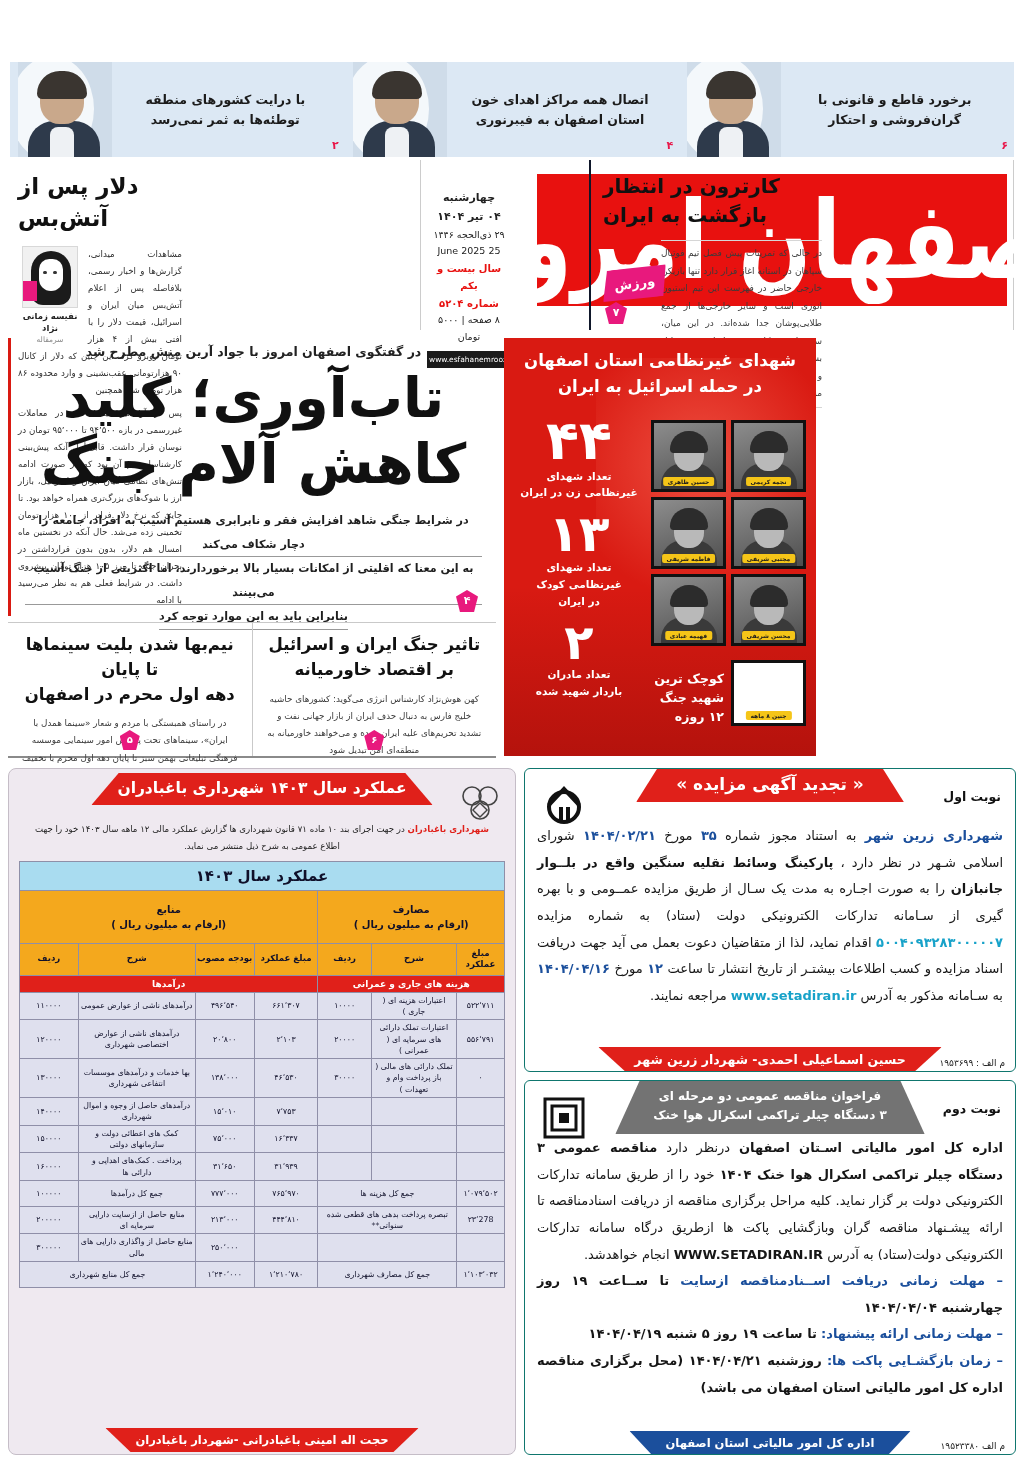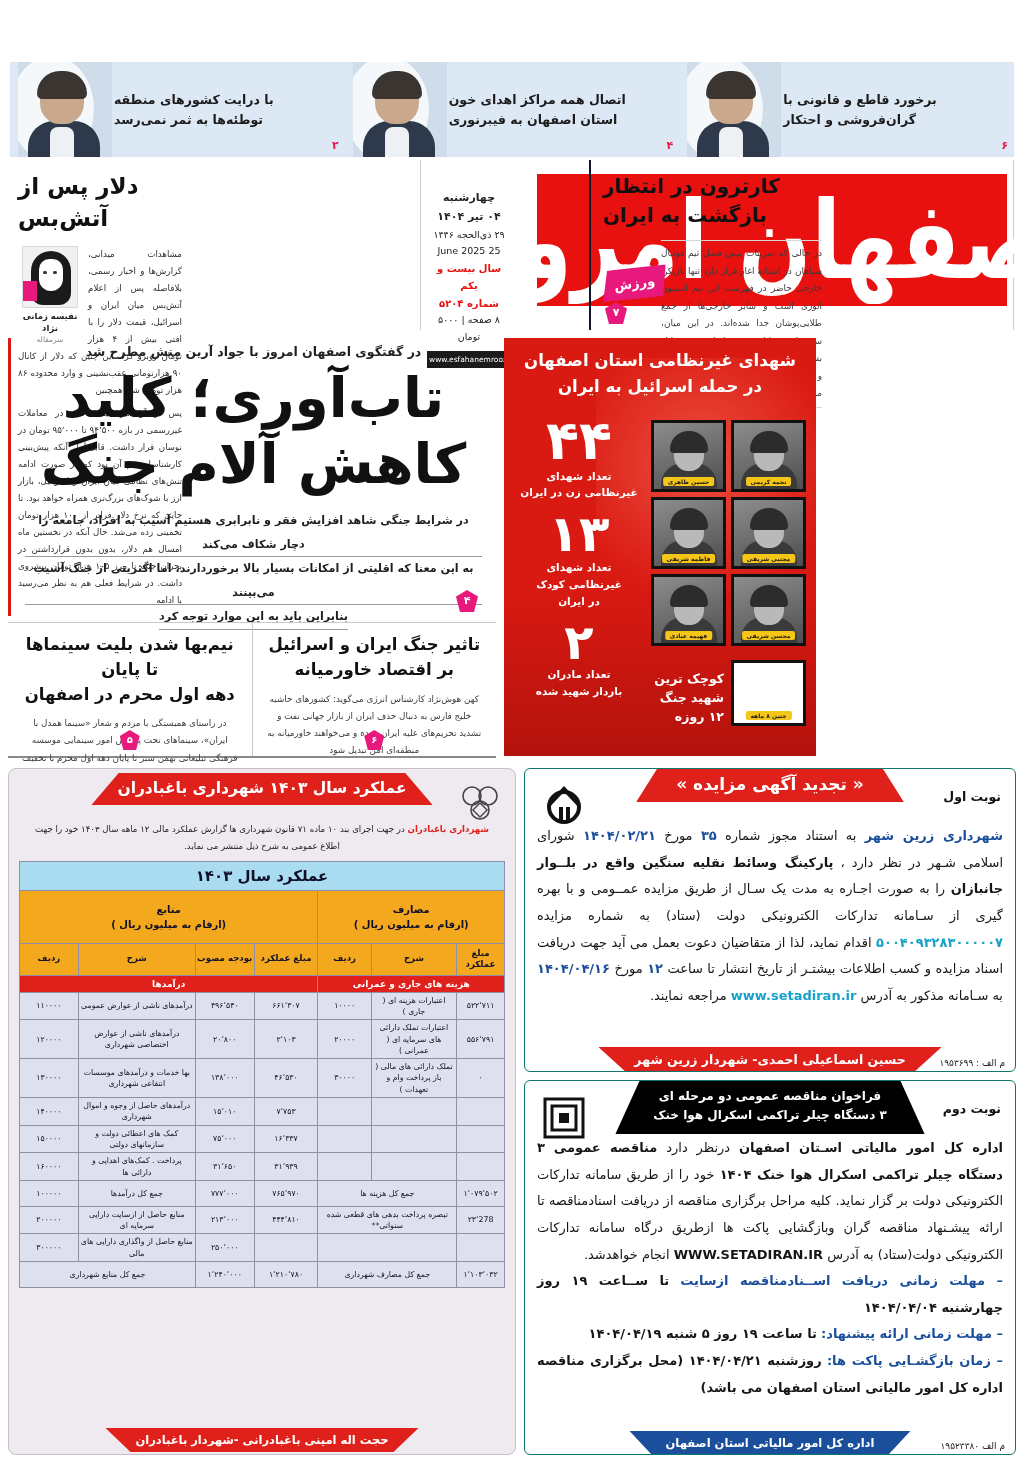--- a/index.html
+++ b/index.html
@@ -38,21 +38,21 @@
   .tb-photo .ph-body {
     position:absolute; left: 10px; bottom: 0; width: 72px; height: 36px;
     background:#2e3a4b; border-radius: 26px 26px 0 0;
   }
   .tb-photo .ph-shirt {
     position:absolute; left: 32px; bottom: 0; width: 24px; height: 30px;
     background:#eef1f4; border-radius: 8px 8px 0 0;
   }
   .tb-text {
     position: relative; z-index: 2; margin-right: 8px; margin-left: 104px;
-    text-align: left; font-weight: bold; font-size: 12.5px; line-height: 1.55;
+    text-align: center; font-weight: bold; font-size: 12.5px; line-height: 1.55;
     color: #1b1b1b; width: 100%;
   }
   .tb-page {
     position: absolute; bottom: 5px; right: 6px;
     color: #e8174a; font-size: 11px; font-weight: bold;
   }
 
   
   .masthead {
     position: absolute; top: 160px; right: 10px; width: 594px; height: 170px;
@@ -236,21 +236,21 @@
   }
   .adbox.one { flex: 0 0 304px; }
   .adbox.two { flex: 1; }
   .ad-ribbon {
     position:absolute; top: -1px; left: 50%; transform: translateX(-50%);
     background:#e0201a; color:#fff; font-weight:bold; font-size: 17px;
     padding: 6px 40px 8px; 
     clip-path: polygon(8% 0,92% 0,100% 100%,0 100%);
     white-space:nowrap;
   }
-  .ad-ribbon.blue { background:#000000; font-size: 12px; line-height:1.6; padding: 7px 38px 9px; text-align:center; }
+  .ad-ribbon.blue { background:#737373; font-size: 12px; line-height:1.6; padding: 7px 38px 9px; text-align:center; }
   .ad-nobat { position:absolute; top: 20px; right: 14px; font-size: 12.5px; font-weight:bold; color:#111; }
   .ad-logo {
     position:absolute; top: 14px; left: 16px; width: 46px; height: 46px;
     color:#1b1b1b;
   }
   .ad-body { margin-top: 46px; font-size: 13px; line-height: 2.05; text-align: justify; color:#161616; }
   .ad-body .b { font-weight: bold; }
   .ad-body .blue { color:#1b4f9c; font-weight:bold; }
   .ad-body .cyan { color:#17a2c9; font-weight:bold; }
   .ad-body .ltr { direction: ltr; display:inline-block; }

